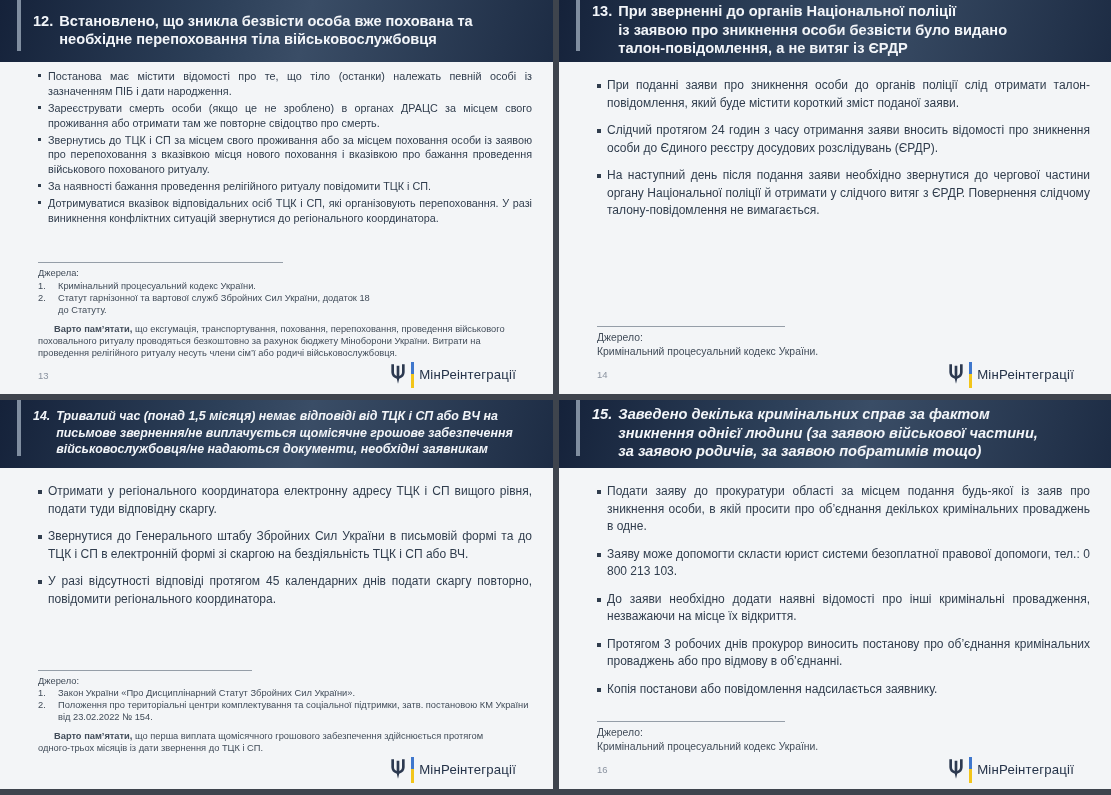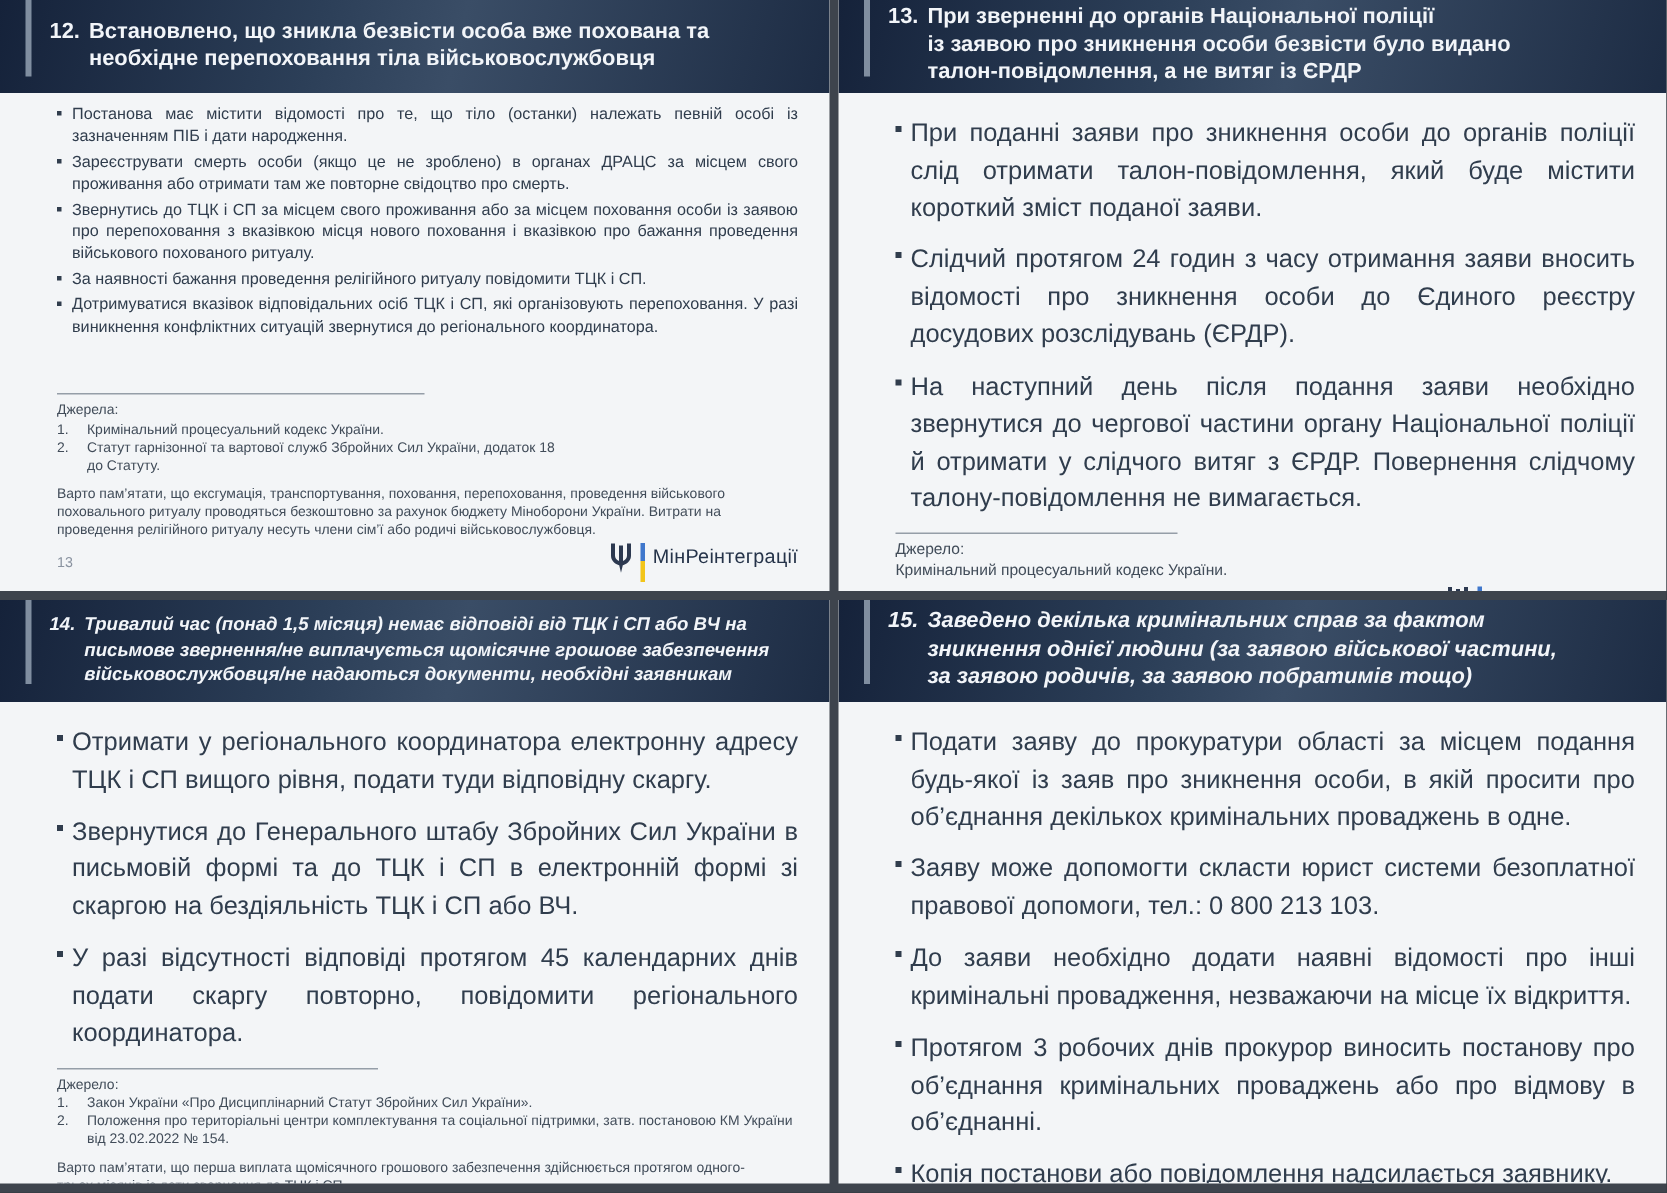--- a/index.html
+++ b/index.html
@@ -42,43 +42,43 @@
   .slide-body.pt { padding-top:15px; }
 
   ul.bullets { list-style:none; text-align:justify; color:#303d4d; }
   ul.bullets li { position:relative; padding-left:10px; }
   ul.bullets li::before { content:""; position:absolute; left:0; background:#303d4d; }
 
   .txt-sm ul.bullets { font-size:10.8px; line-height:1.36; }
   .txt-sm ul.bullets li { margin-bottom:2.5px; }
   .txt-sm ul.bullets li::before { width:3px; height:3px; top:5px; }
 
-  .txt-lg ul.bullets { font-size:17px; line-height:1.46; }
+  .txt-lg ul.bullets { font-size:12px; line-height:1.46; }
   .txt-lg ul.bullets li { margin-bottom:10px; }
   .txt-lg ul.bullets li::before { width:4px; height:4px; top:7px; }
 
   
   .slide-footer { margin-top:auto; color:#414c59; }
   .f-sm { font-size:9.3px;  line-height:1.3; }
   .f-lg { font-size:10.4px; line-height:1.35; }
   .divider { border-top:1px solid #959ea8; margin-bottom:4px; }
   .dv-1 { width:245px; } .dv-2 { width:188px; } .dv-3 { width:214px; }
   .src-label { font-weight:normal; }
   .src-row { display:flex; }
   .src-num { flex:none; width:20px; }
   .src-text { white-space:pre-line; }
   .note { margin-top:7px; max-width:478px; }
-  .note .nb { font-weight:normal; }
+  .note .nb { font-weight:bold;margin-left:16px; }
 
   .bottom-row { position:relative; height:24px; margin-top:5px; }
   .page-num {
     position:absolute; left:0; right:0; bottom:6px;
     font-size:9.5px; color:#8a93a0;
   }
-  .ministry-logo { position:absolute; right:0; bottom:0; display:flex; align-items:flex-start; gap:5px; }
+  .ministry-logo { position:absolute; right:16px; bottom:0; display:flex; align-items:center; gap:5px; }
   .trident { width:16px; height:22px; color:#2c3950; }
   .flag-bar { width:3px; height:26px; display:flex; flex-direction:column; }
   .flag-bar .fb-blue   { flex:0 0 12px; }
   .flag-bar .fb-yellow { flex:1; }
   .logo-text { font-size:13.2px; color:#253349; letter-spacing:.2px; }
 </style>
 </head>
 <body>
 
 <div class="board">

